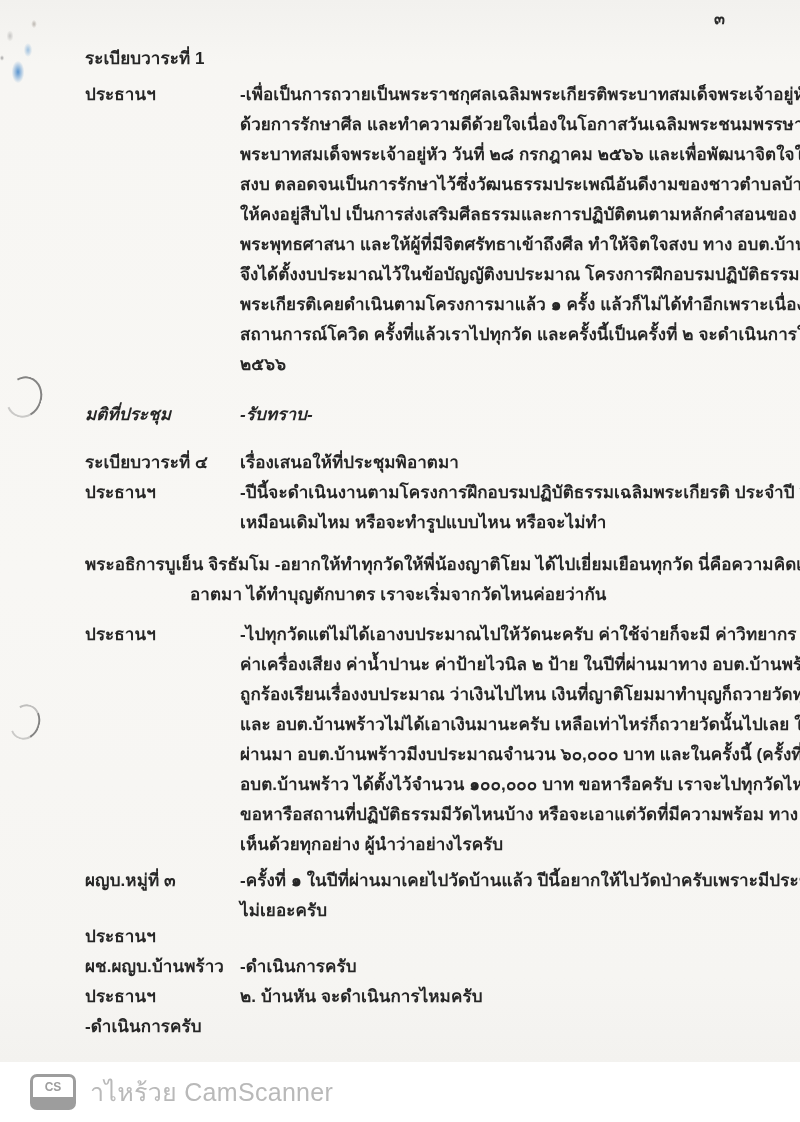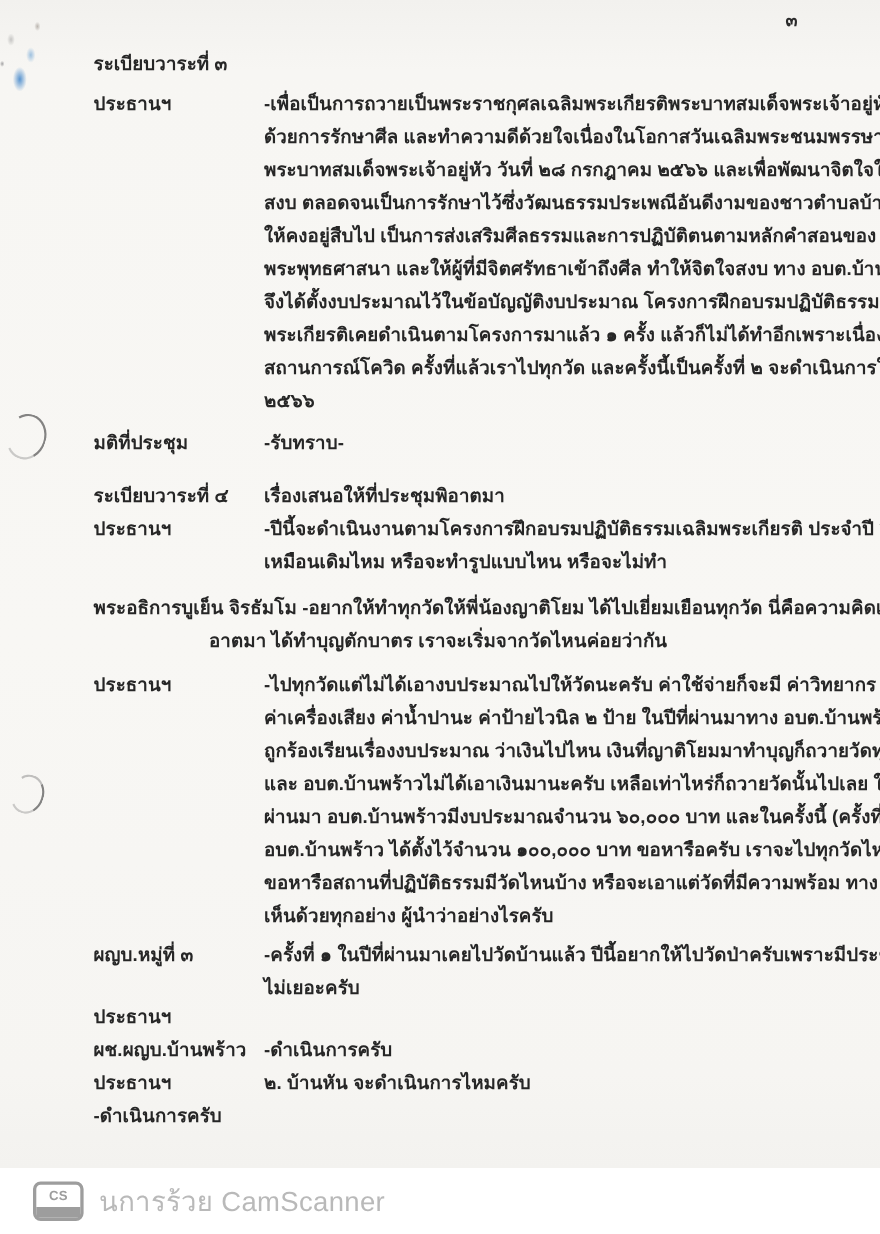--- a/index.html
+++ b/index.html
@@ -19,21 +19,21 @@
   }
   
   .doc{
     position:absolute;left:85px;top:44px;width:682px;
     font-size:17px;line-height:30px;font-weight:600;color:#262626;
     letter-spacing:.1px;
   }
   .row{display:grid;grid-template-columns:155px 1fr;}
   .label{white-space:nowrap;}
   .content div{white-space:nowrap;}
-  .mt6{margin-top:6px;}.mt8{margin-top:8px;}.mt10{margin-top:10px;}
+  .mt6{margin-top:6px;}.mt8{margin-top:20px;font-style:italic;}.mt10{margin-top:10px;}
   .mt12{margin-top:12px;}.mt18{margin-top:18px;}.mtneg{margin-top:-4px;}
   .monk-block div{white-space:nowrap;}
   .monk-block .cont{margin-left:105px;}
   
   .smudge{position:absolute;pointer-events:none;}
   .smudge-blue{
     left:-6px;top:10px;width:52px;height:88px;
     background:
       radial-gradient(ellipse 9px 16px at 24px 62px, rgba(60,130,200,.85), rgba(60,130,200,0) 70%),
       radial-gradient(ellipse 6px 10px at 34px 40px, rgba(120,170,215,.7), rgba(120,170,215,0) 70%),
@@ -73,21 +73,21 @@
 
   <div class="smudge smudge-blue"></div>
   <div class="pen-arc a1"></div>
   <div class="pen-arc a2"></div>
 
   <div class="page-number">๓</div>
 
   <div class="doc">
 
     <div class="row">
-      <div class="label">ระเบียบวาระที่ ๓</div>
+      <div class="label">ระเบียบวาระที่ 1</div>
     </div>
 
     <div class="row mt6">
       <div class="label">ประธานฯ</div>
       <div class="content">
           <div>-เพื่อเป็นการถวายเป็นพระราชกุศลเฉลิมพระเกียรติพระบาทสมเด็จพระเจ้าอยู่หัว</div>
           <div>ด้วยการรักษาศีล และทำความดีด้วยใจเนื่องในโอกาสวันเฉลิมพระชนมพรรษา</div>
           <div>พระบาทสมเด็จพระเจ้าอยู่หัว วันที่ ๒๘ กรกฎาคม ๒๕๖๖ และเพื่อพัฒนาจิตใจให้</div>
           <div>สงบ ตลอดจนเป็นการรักษาไว้ซึ่งวัฒนธรรมประเพณีอันดีงามของชาวตำบลบ้านพร้าว</div>
           <div>ให้คงอยู่สืบไป เป็นการส่งเสริมศีลธรรมและการปฏิบัติตนตามหลักคำสอนของ</div>
@@ -170,14 +170,14 @@
       <div class="content">
           <div>-ดำเนินการครับ</div>
         </div>
     </div>
 
   </div>
 </div>
 
 <div class="footer">
   <div class="cs-badge">CS</div>
-  <div class="cs-text">นการร้วย CamScanner</div>
+  <div class="cs-text">าไหร้วย CamScanner</div>
 </div>
 
 </body></html>

